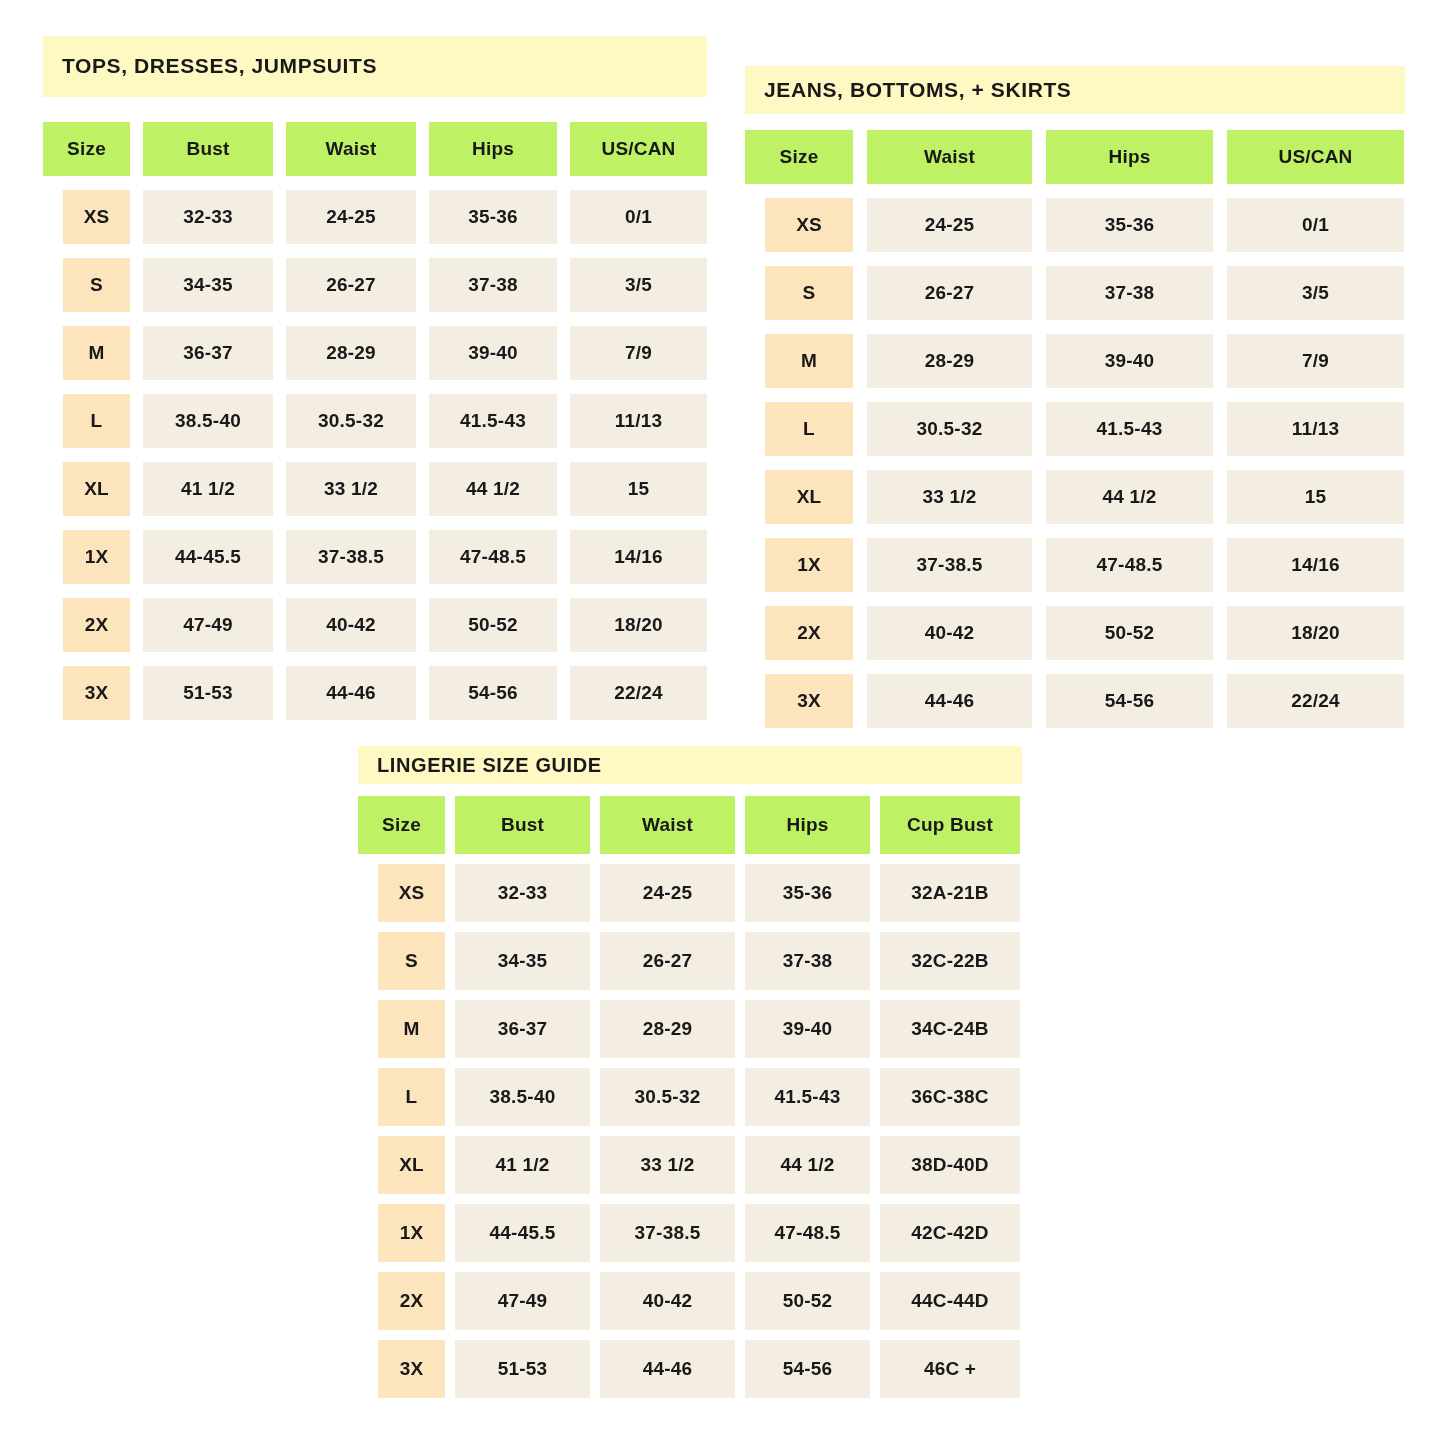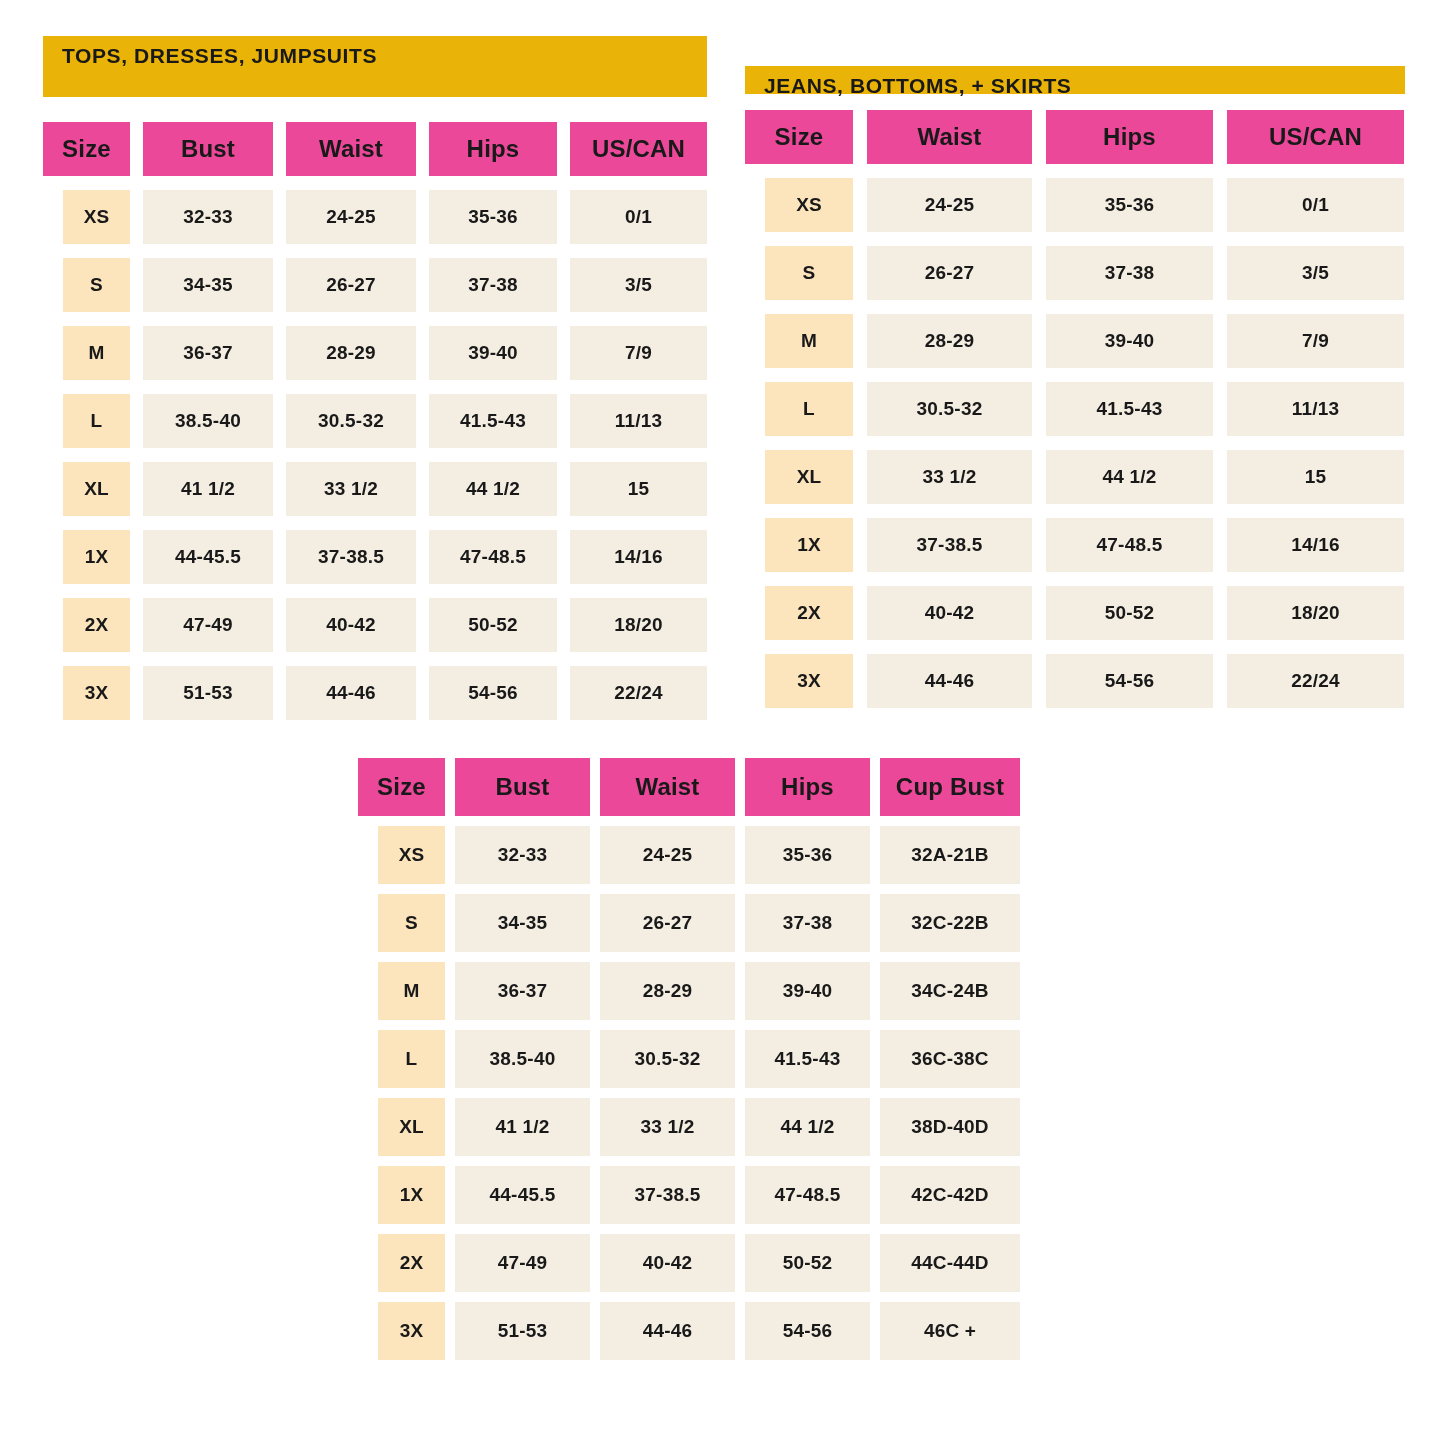--- a/index.html
+++ b/index.html
@@ -10,29 +10,29 @@
     color: #191919;
     position: relative;
     overflow: hidden;
   }
   .section { position: absolute; }
   .section-tops     { left: 43px;  top: 36px;  width: 664px; }
   .section-jeans    { left: 745px; top: 66px;  width: 660px; }
   .section-lingerie { left: 358px; top: 746px; width: 664px; }
 
   .banner {
-    background: #eab308;
+    background: #fef9c3;
     width: 100%;
     display: flex;
     flex-direction: column;
-    justify-content: space-between;
+    justify-content: center;
     padding: 8px 0 8px 19px;
   }
   .section-tops .banner     { height: 61px; }
-  .section-jeans .banner    { height: 28px; }
+  .section-jeans .banner    { height: 48px; }
   .section-lingerie .banner { height: 38px; }
 
   .banner-title {
     font-size: 21px;
     font-weight: bold;
     letter-spacing: 0.6px;
     line-height: 1.15;
   }
   .section-lingerie .banner-title { font-size: 20px; }
   .banner-subtitle {
@@ -67,21 +67,21 @@
 
   .cell {
     display: flex;
     align-items: center;
     justify-content: center;
     font-weight: bold;
     font-size: 19px;
     letter-spacing: 0.2px;
     text-align: center;
   }
-  .cell.head { background: #ec4899; font-size: 24px; }
+  .cell.head { background: #bef264; font-size: 19px; }
   .cell.size { background: #fce5bd; margin-left: 20px; }
   .cell.data { background: #f4eee2; }
 </style>
 </head>
 <body>
 
 <div class="section section-tops">
   <div class="banner">
     <div class="banner-title">TOPS, DRESSES, JUMPSUITS</div>
   </div>
@@ -172,20 +172,23 @@
       <div class="cell data">50-52</div>
       <div class="cell data">18/20</div>
       <div class="cell size">3X</div>
       <div class="cell data">44-46</div>
       <div class="cell data">54-56</div>
       <div class="cell data">22/24</div>
     </div>
 </div>
 
 <div class="section section-lingerie">
+  <div class="banner">
+    <div class="banner-title">LINGERIE SIZE GUIDE</div>
+  </div>
   <div class="grid grid-lingerie">
       <div class="cell head">Size</div>
       <div class="cell head">Bust</div>
       <div class="cell head">Waist</div>
       <div class="cell head">Hips</div>
       <div class="cell head">Cup Bust</div>
       <div class="cell size">XS</div>
       <div class="cell data">32-33</div>
       <div class="cell data">24-25</div>
       <div class="cell data">35-36</div>

